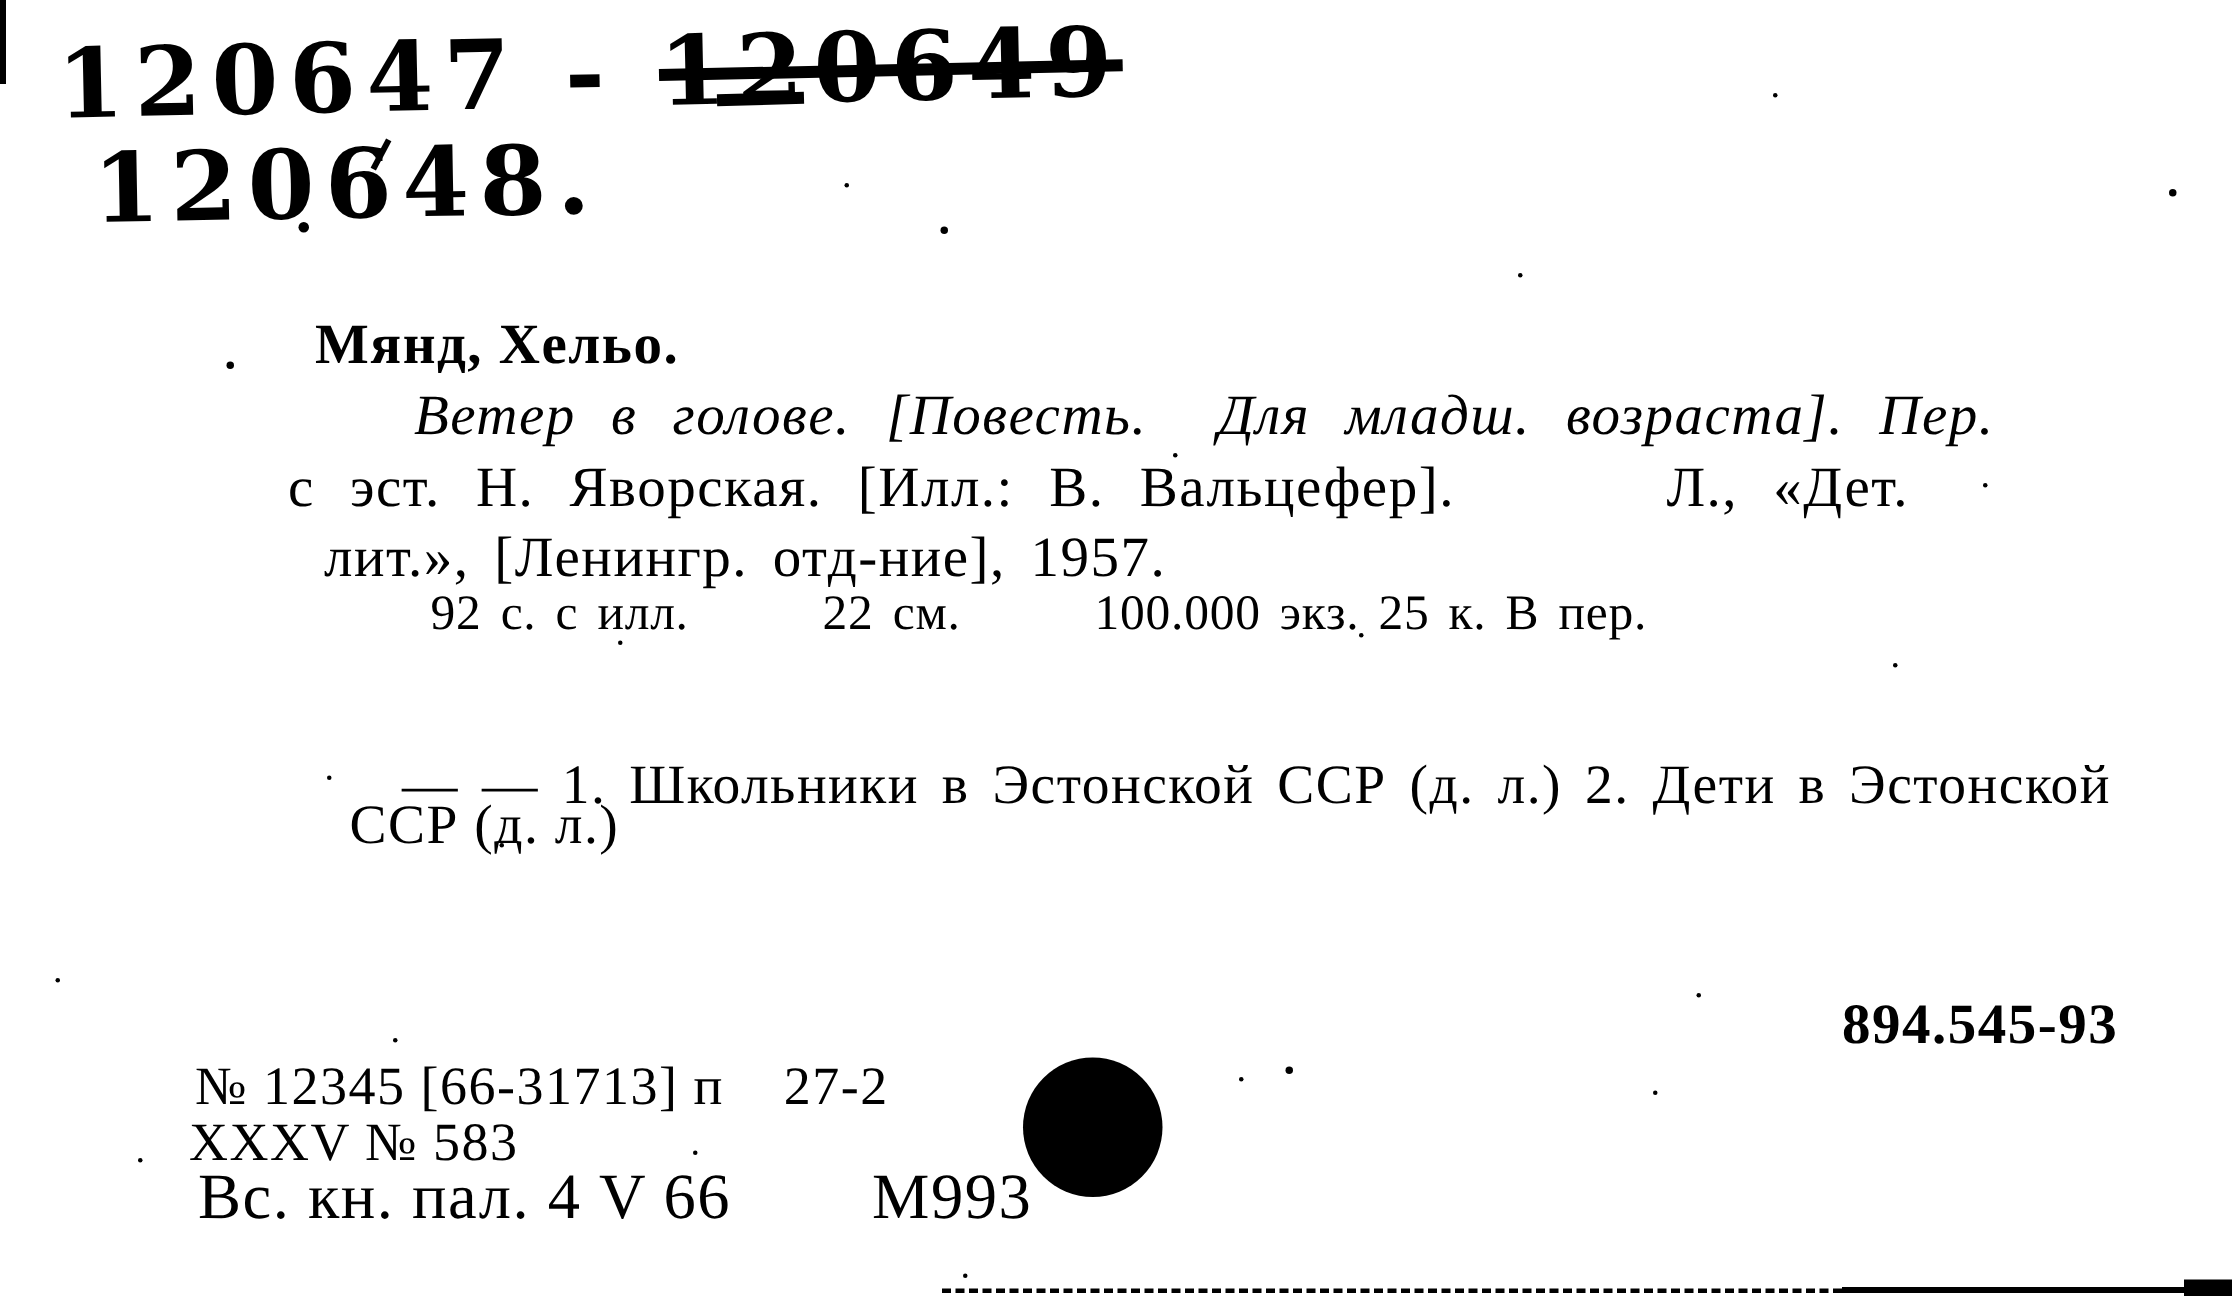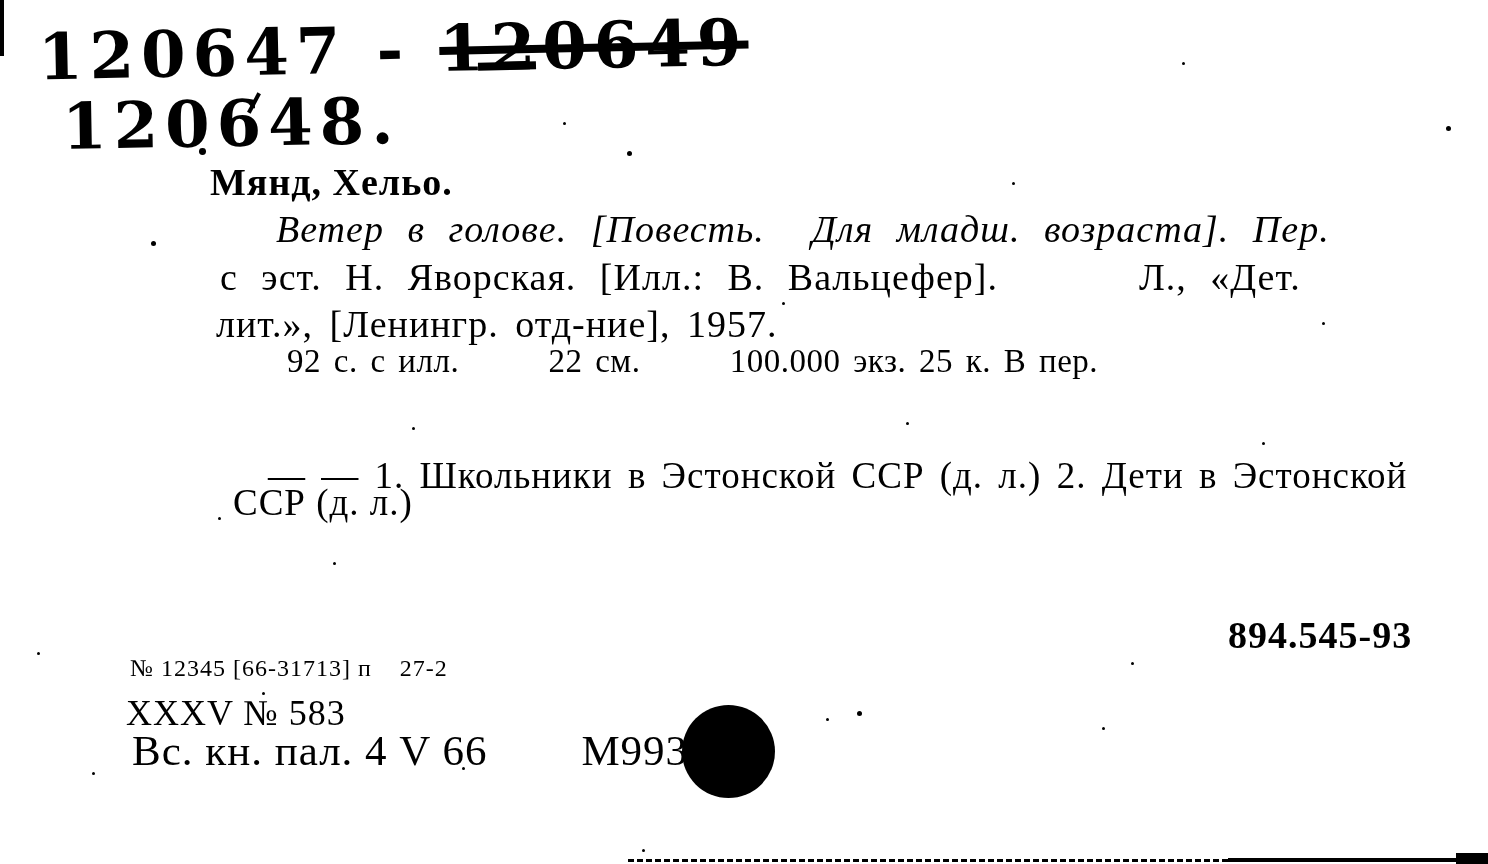--- a/index.html
+++ b/index.html
@@ -36,30 +36,30 @@
     width: 58px; height: 8px; background: #000;
     transform: rotate(-1.5deg);
   }
   .hw-tick {
     position: absolute; left: 252px; top: 92px;
     width: 4px; height: 22px; background: #000;
     transform: rotate(28deg);
   }
 
   
-  .typeset { font-size: 38px; letter-spacing: 1px; }
+  .typeset { font-size: 38px; letter-spacing: 1px; margin-top: 48px; }
   .author    { left: 210px; top: 160px; font-weight: bold; }
   .title-l1  { left: 276px; top: 207px; word-spacing: 13px; font-style: italic; }
-  .title-l2  { left: 220px; top: 255px; word-spacing: 13px; }
+  .title-l2  { left: 192px; top: 255px; word-spacing: 13px; }
   .title-l3  { left: 216px; top: 302px; word-spacing: 6px; }
   .collation { left: 287px; top: 343px; font-size: 33px; letter-spacing: 0.5px; word-spacing: 4px; }
   .tracing-l1 { left: 268px; top: 454px; font-size: 37px; word-spacing: 5px; }
   .tracing-l2 { left: 233px; top: 481px; font-size: 37px; font-family: Liberation Serif, serif; }
   .classification { left: 1228px; top: 613px; font-size: 38px; font-weight: 600; }
-  .footer-l1 { left: 130px; top: 655px; font-size: 24px; }
+  .footer-l1 { left: 130px; top: 655px; font-size: 36px; }
   .footer-l2 { left: 126px; top: 692px; font-size: 36px; }
   .footer-l3 { left: 132px; top: 726px; font-size: 43px; }
 
   
   .punch-hole {
     position: absolute;
     left: 682px; top: 705px;
     width: 93px; height: 93px;
     background: #000;
     border-radius: 50%;

